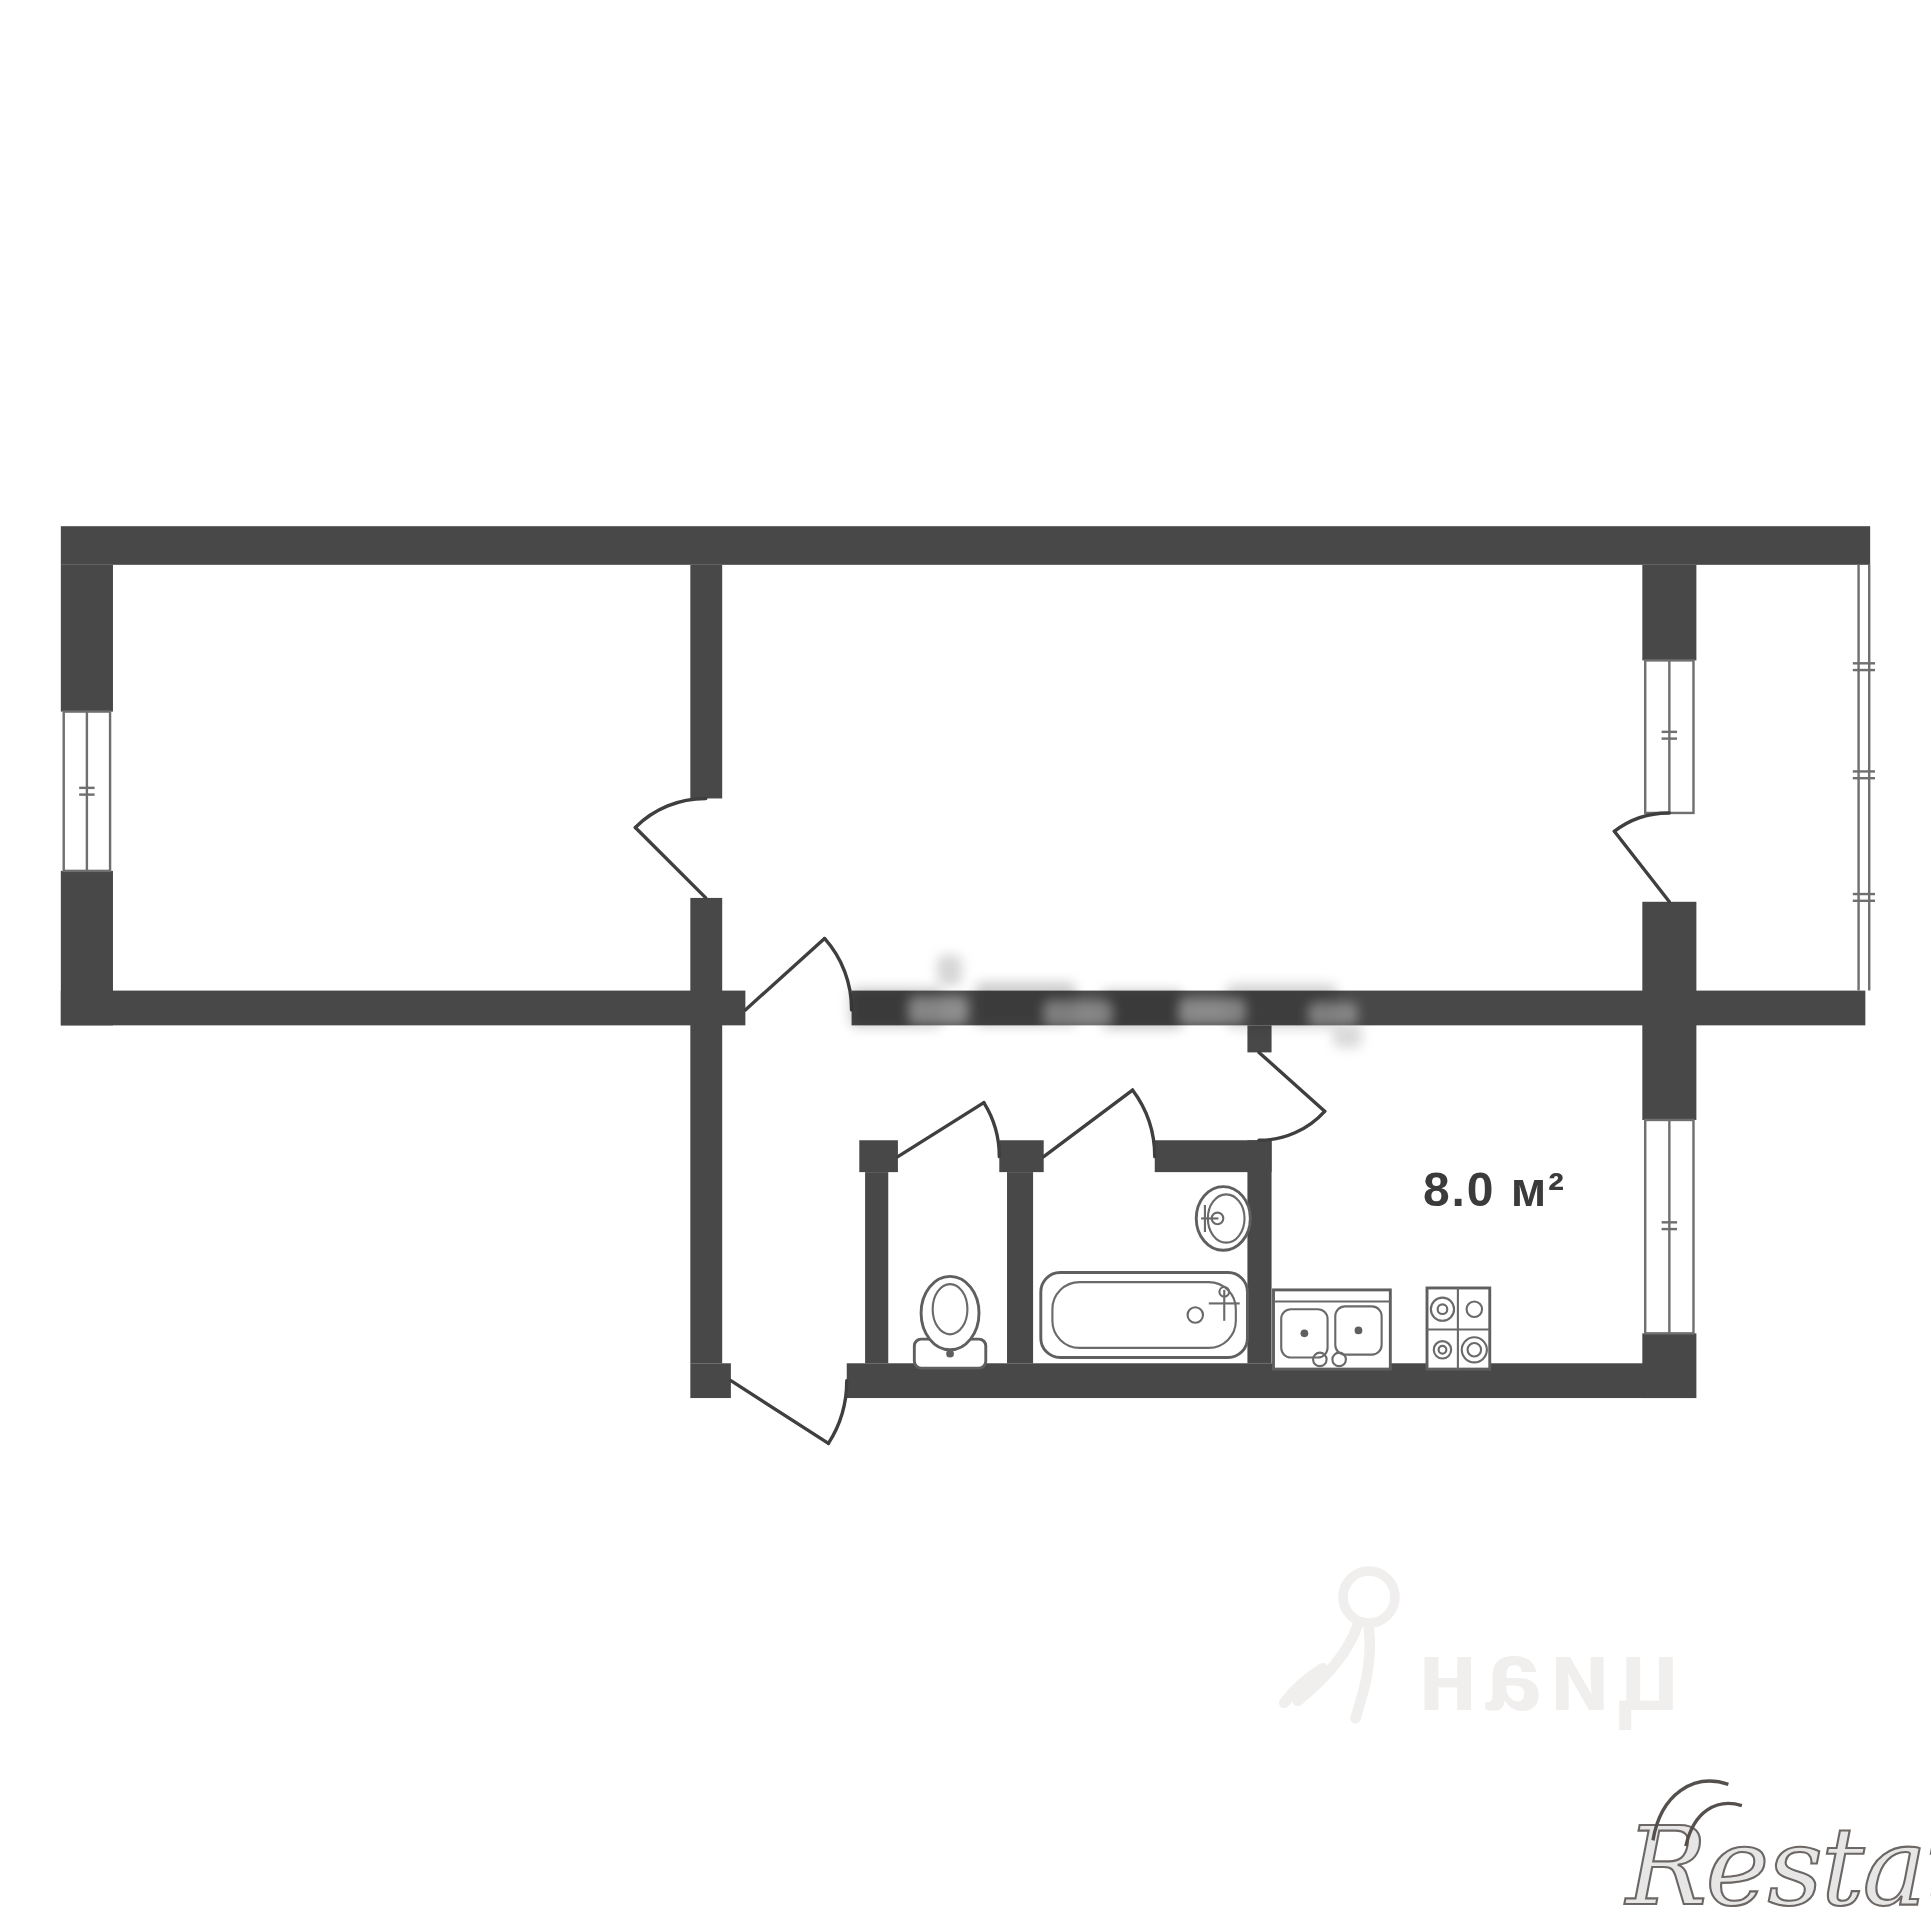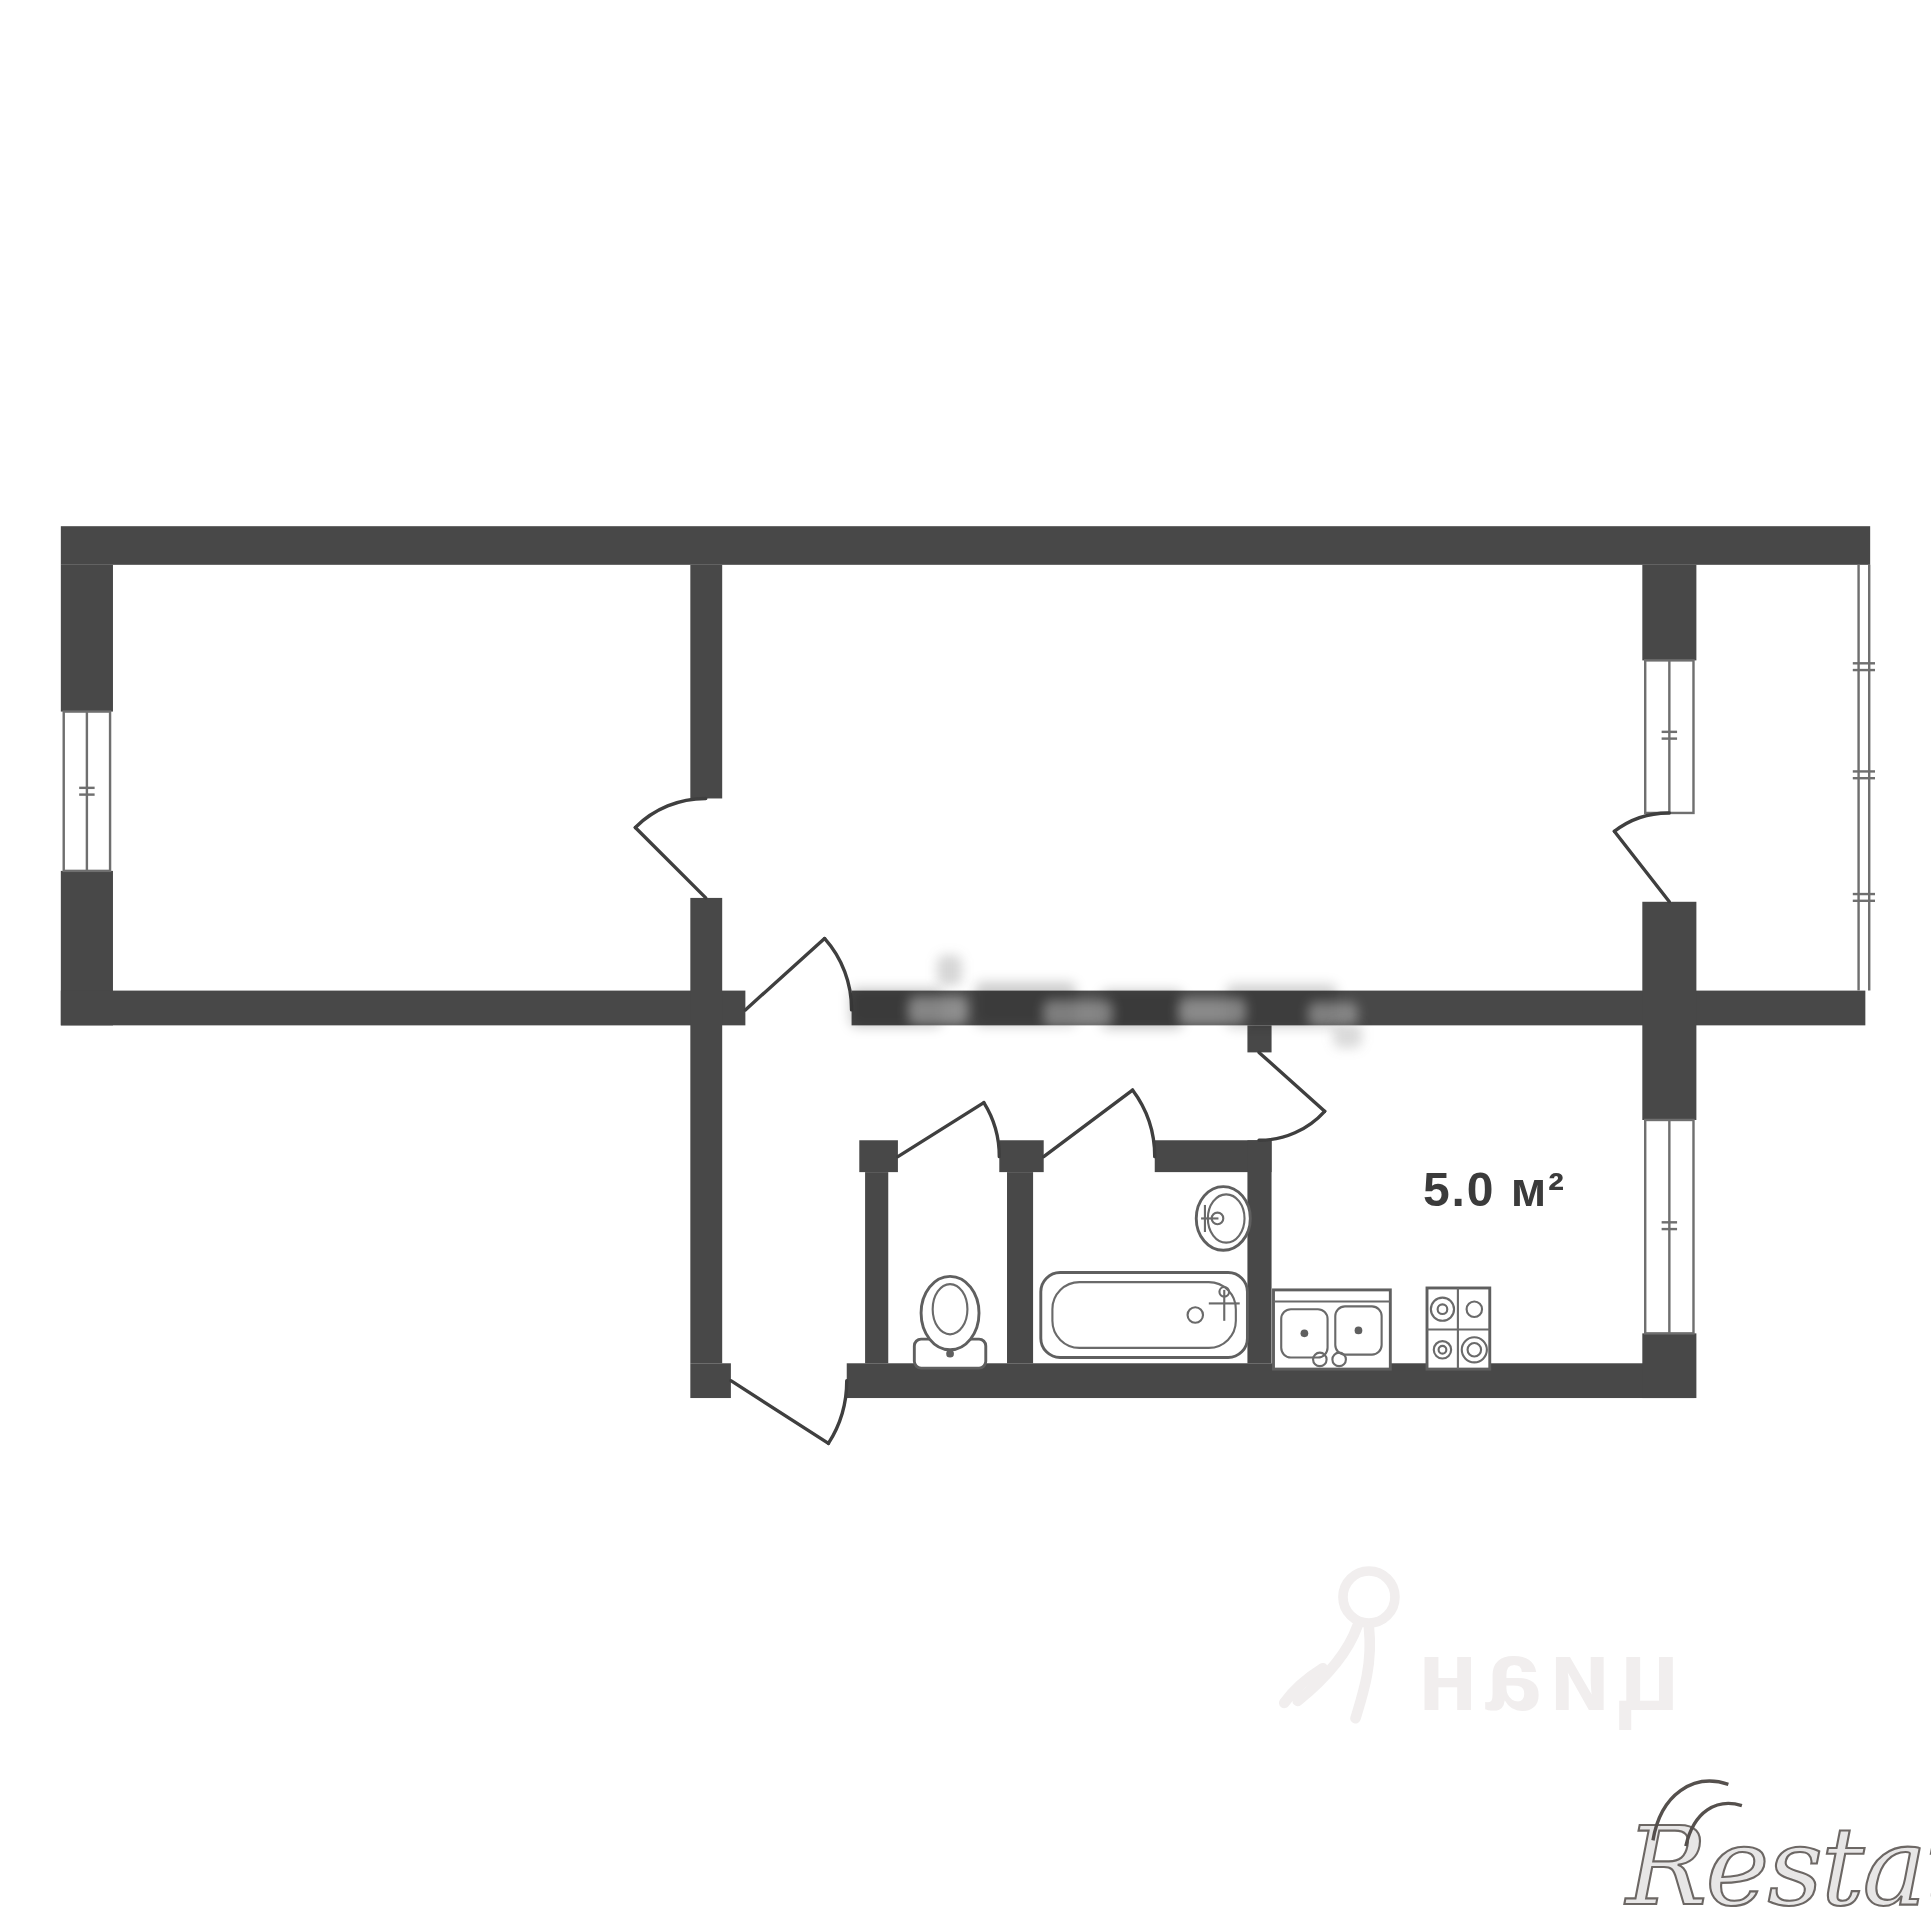--- a/index.html
+++ b/index.html
@@ -180,21 +180,21 @@
         <circle class="fixthin" cx="1494" cy="1356" r="5"></circle>
         <circle class="fixthin" cx="1527" cy="1356" r="8"></circle>
         <circle class="fixthin" cx="1494" cy="1398" r="9"></circle>
         <circle class="fixthin" cx="1494" cy="1398" r="4"></circle>
         <circle class="fixthin" cx="1527" cy="1398" r="13"></circle>
         <circle class="fixthin" cx="1527" cy="1398" r="7"></circle>
       </g>
     </g>
   </svg>
 
-  <div class="kitchen-label">5.0 м²</div>
+  <div class="kitchen-label">8.0 м²</div>
 
   <div class="wm-smudge">
     <span class="sm-d1"></span>
     <span class="sm-d2"></span>
     <span class="sm-d3"></span>
     <span class="sm-d4"></span>
     <span class="sm-l1"></span>
     <span class="sm-l2"></span>
     <span class="sm-l3"></span>
     <span class="sm-l4"></span>

